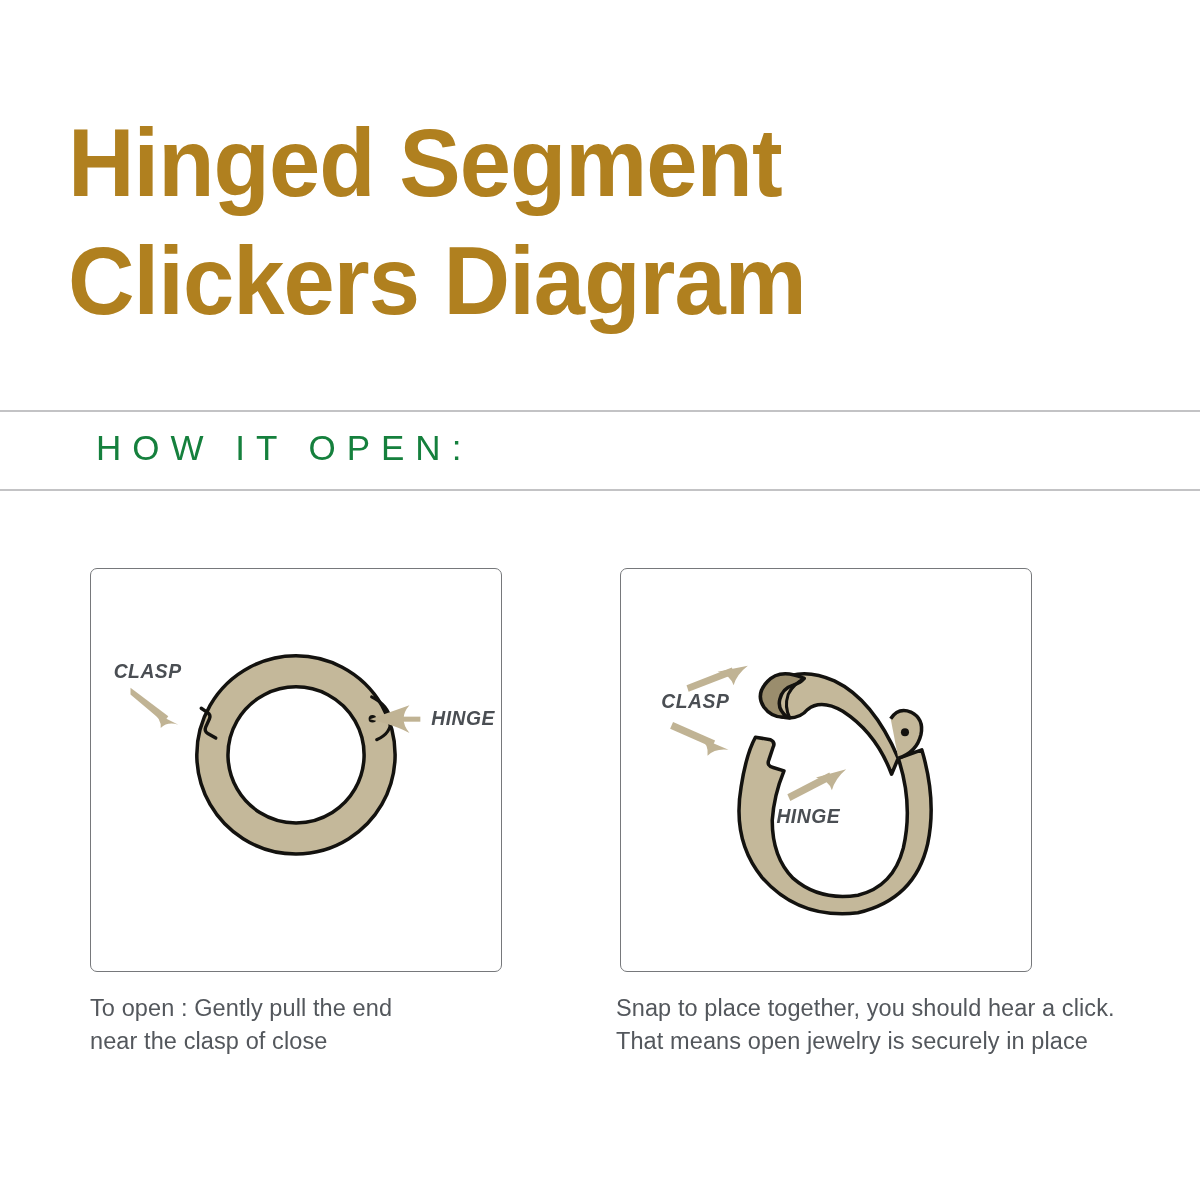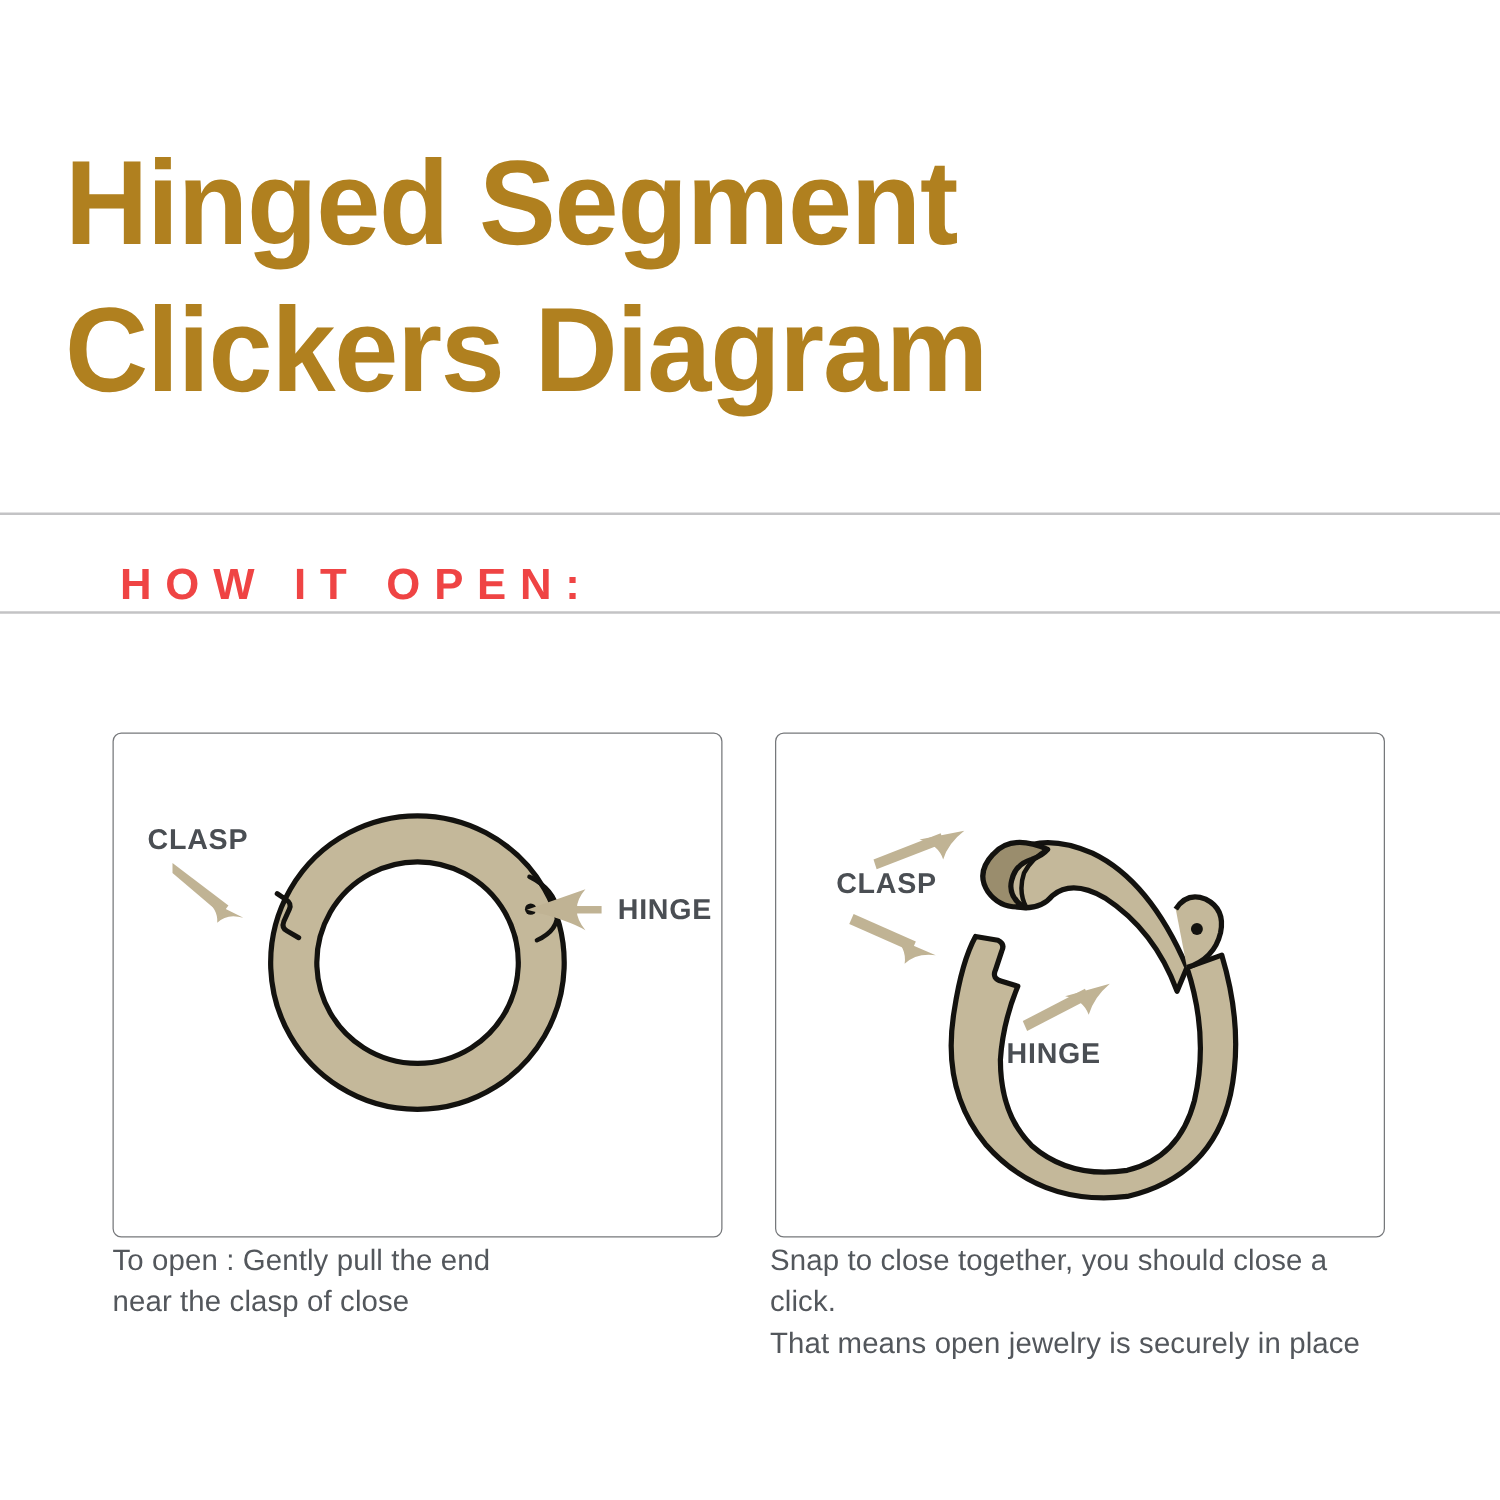--- a/index.html
+++ b/index.html
@@ -16,21 +16,21 @@
   }
 
   
   #title-block {
     position: absolute;
     left: 0;
     top: 0;
     width: 1200px;
     height: 410px;
     box-sizing: border-box;
-    padding-left: 52px;
+    padding-left: 68px;
     padding-top: 104px;
   }
   .title-line {
     font-family: "Liberation Sans Narrow", "Liberation Sans", sans-serif;
     font-weight: bold;
     font-size: 96px;
     line-height: 118px;
     letter-spacing: -1px;
     color: #b0801f;
     white-space: nowrap;
@@ -47,37 +47,37 @@
     background: #c3c3c5;
   }
   #rule-top { top: 410px; }
   #rule-bottom { top: 489px; }
 
   #section-label {
     position: absolute;
     left: 96px;
     top: 428px;
     font-size: 35px;
-    font-weight: bold;
+    font-weight: normal;
     letter-spacing: 11px;
-    color: #ef4444;
+    color: #15803d;
     white-space: nowrap;
-    margin-top: 20px;
   }
 
   
   .panel {
     position: absolute;
-    top: 586px;
-    width: 488px;
+    top: 568px;
+    width: 412px;
     height: 404px;
     border: 1.6px solid #76787b;
     border-radius: 7px;
     box-sizing: border-box;
     background: #ffffff;
+    font-style: italic;
   }
   #panel-open   { left: 90px; }
   #panel-closed { left: 620px; }
   .panel svg { display: block; width: 100%; height: 100%; }
 
   
   .caption {
     position: absolute;
     top: 992px;
     width: 488px;
@@ -211,15 +211,15 @@
       <path d="M 268 201 L 232 211 Q 247 214 251 226 Q 255 212 268 201 Z" fill="#c0b394"></path>
     </g>
   </svg>
 </div>
 
 <div class="caption" id="caption-open">
   <span>To open : Gently pull the end</span>
   <span>near the clasp of close</span>
 </div>
 <div class="caption" id="caption-closed">
-  <span>Snap to close together, you should close a click.</span>
+  <span>Snap to place together, you should hear a click.</span>
   <span>That means open jewelry is securely in place</span>
 </div>
 
 </body></html>

